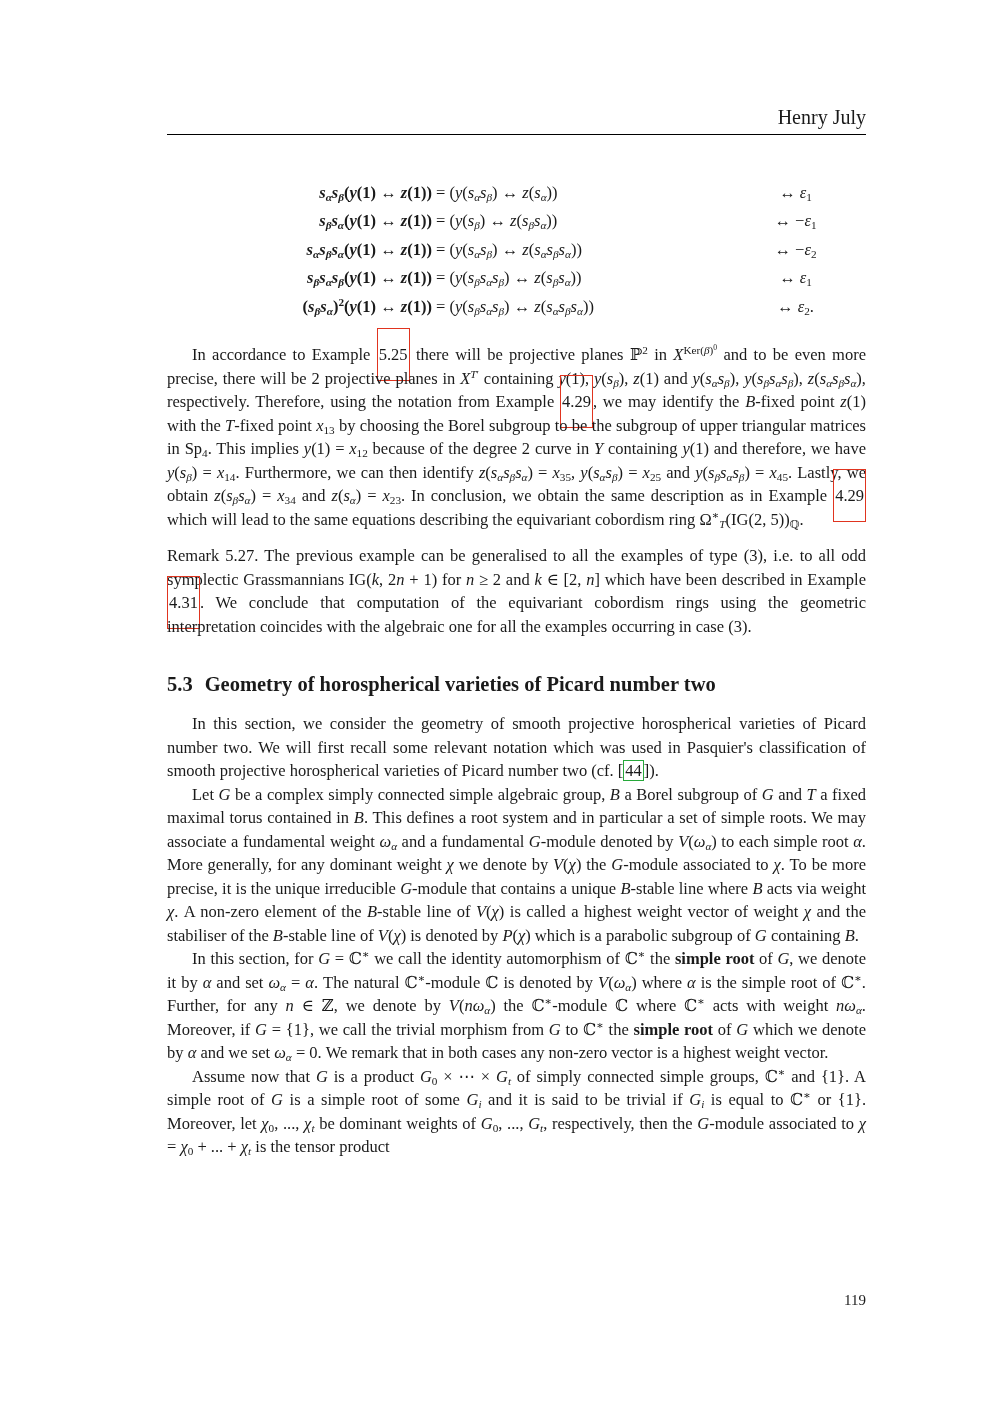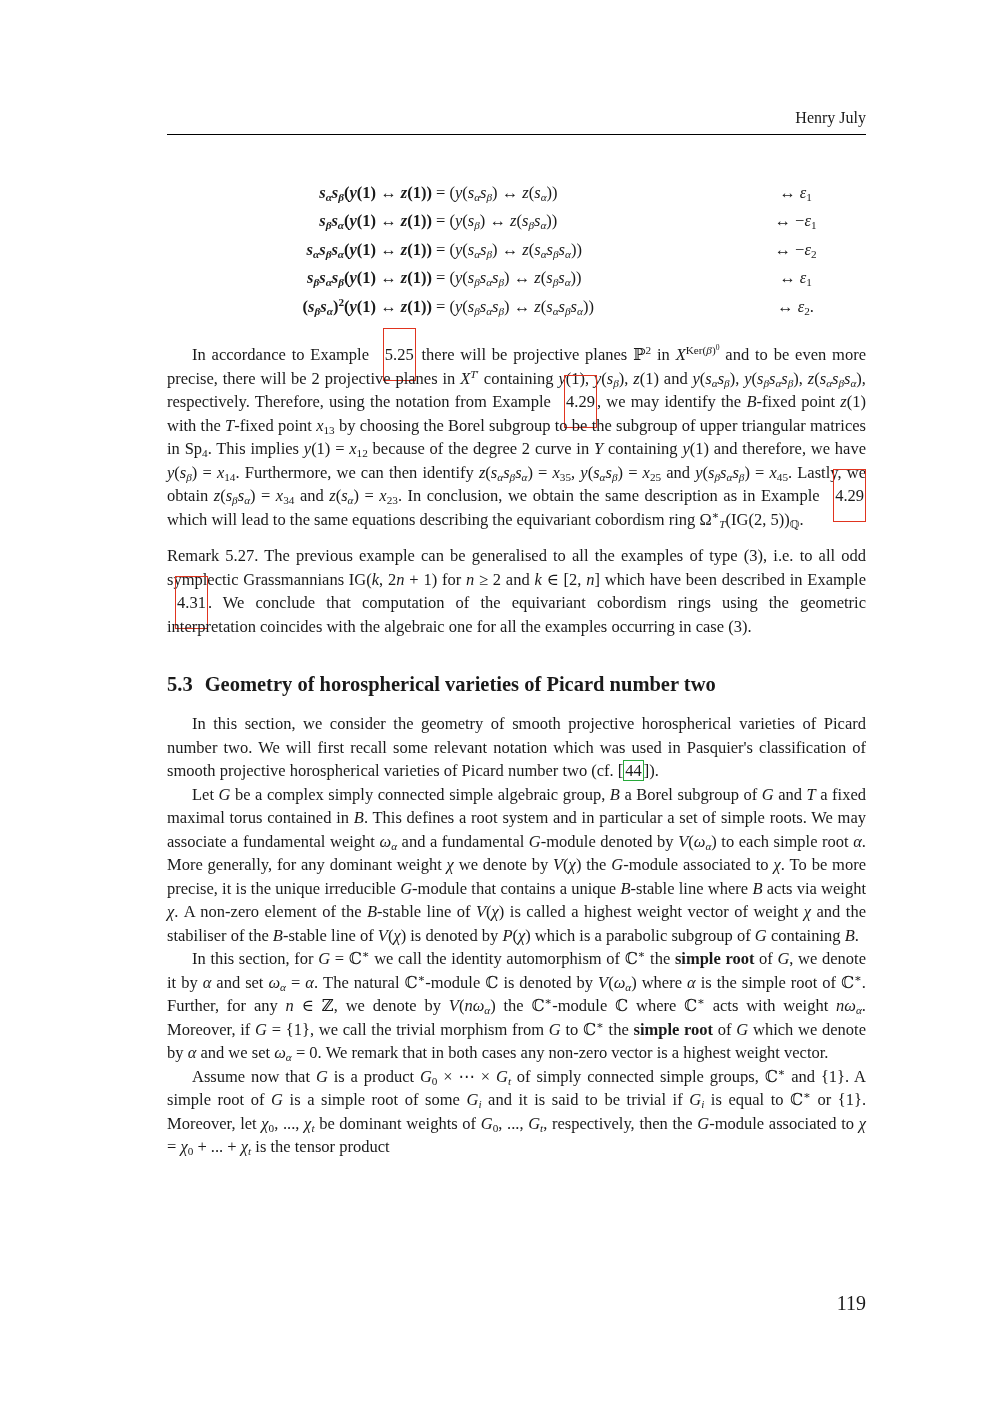--- a/index.html
+++ b/index.html
@@ -7,21 +7,21 @@
   body {
     width: 1000px; height: 1414px;
     position: relative; overflow: hidden;
     font-family: "Liberation Serif", "DejaVu Serif", serif;
     color: #1a1a1a;
   }
   .content {
     position: absolute; left: 167px; top: 0; width: 699px;
     font-size: 16.5px; line-height: 23.5px;
   }
-  .running-header { margin-top: 106px; text-align: right; font-size: 16px; }
+  .running-header { margin-top: 106px; text-align: right; font-size: 20px; }
   .header-rule { border-top: 1px solid #000; margin-top: 4px; }
 
   .equation-block { margin-top: 44px; margin-bottom: 22px; }
   .eqrow { display: grid; grid-template-columns: 265px 293px 1fr; line-height: 28.5px; }
   .eq-lhs { text-align: right; white-space: nowrap; font-weight: bold; }
   .eq-rhs { text-align: left; white-space: nowrap; padding-left: 4px; }
   .eq-tag { text-align: center; white-space: nowrap; }
 
   .para { text-align: justify; }
   .indent { text-indent: 25px; }
@@ -29,24 +29,24 @@
   .remark-label { font-weight: normal; }
 
   .section-heading { margin-top: 33px; margin-bottom: 15px; font-size: 20.5px; font-weight: bold; line-height: 26px; text-align: left; }
   .sec-num { margin-right: 12px; }
 
   sub, sup { font-size: 68%; line-height: 0; }
   sup sup { font-size: 68%; }
   sub { vertical-align: -0.25em; }
   sup { vertical-align: 0.55em; }
 
-  .ref  { border: 1.2px solid var(--ref-border, #e0341f); padding: 16px 1px; cursor: pointer; margin-left: 8px; }
+  .ref  { border: 1.2px solid var(--ref-border, #e0341f); padding: 16px 1px; cursor: pointer; }
   .cite { border: 1.2px solid var(--cite-border, #26a83a); padding: 0 1px; cursor: pointer; font-family: Liberation Serif, serif; }
 
-  .page-number { position: absolute; top: 1292px; left: 167px; width: 699px; text-align: right; font-size: 20px; }
+  .page-number { position: absolute; top: 1292px; left: 167px; width: 699px; text-align: right; font-size: 15px; }
 </style>
 </head>
 <body>
 
 <div class="page">
   <div class="content">
 
     <div class="running-header">
       <span>Henry July</span>
     </div>

